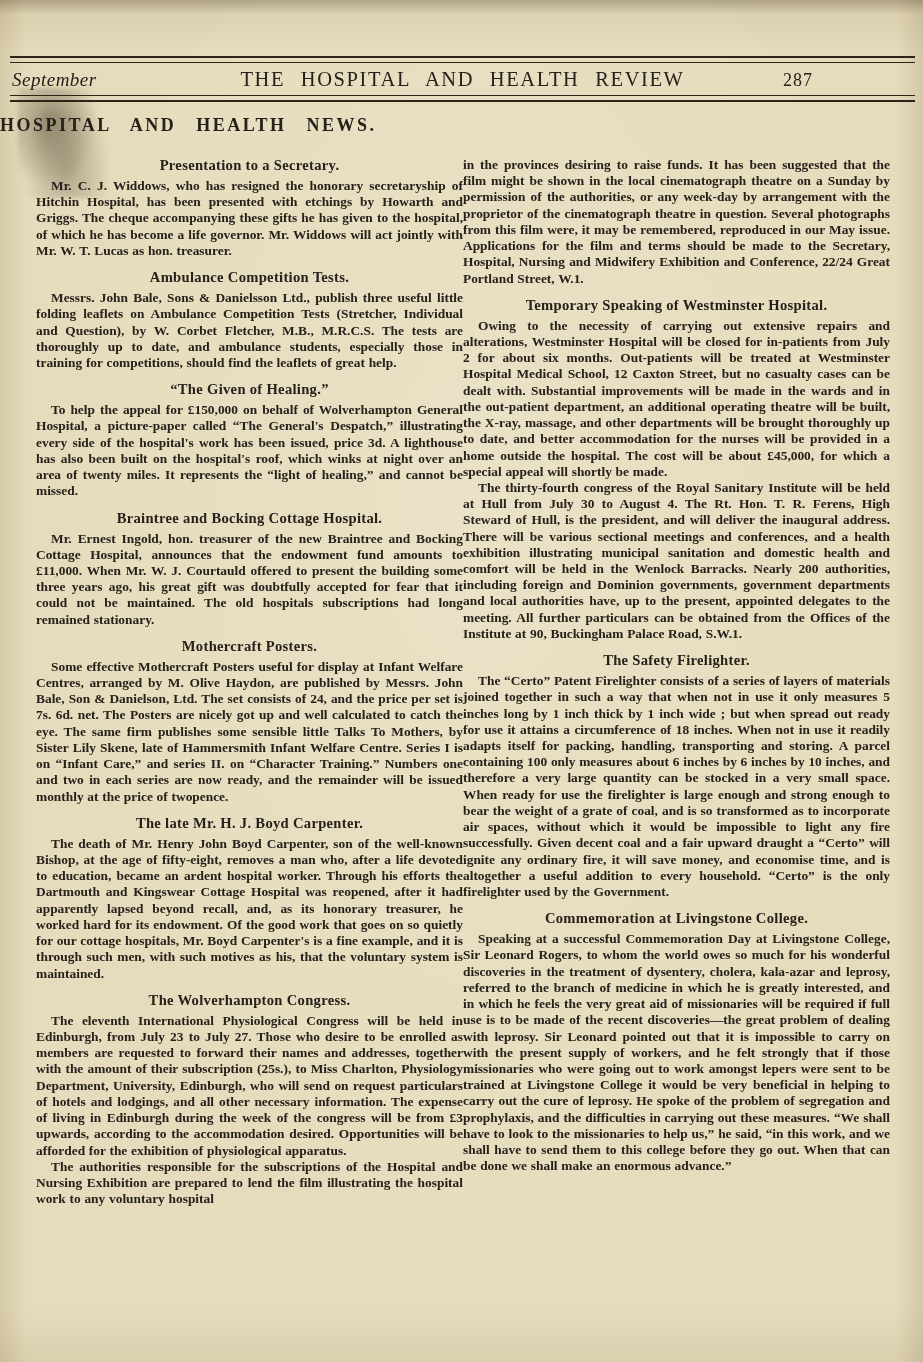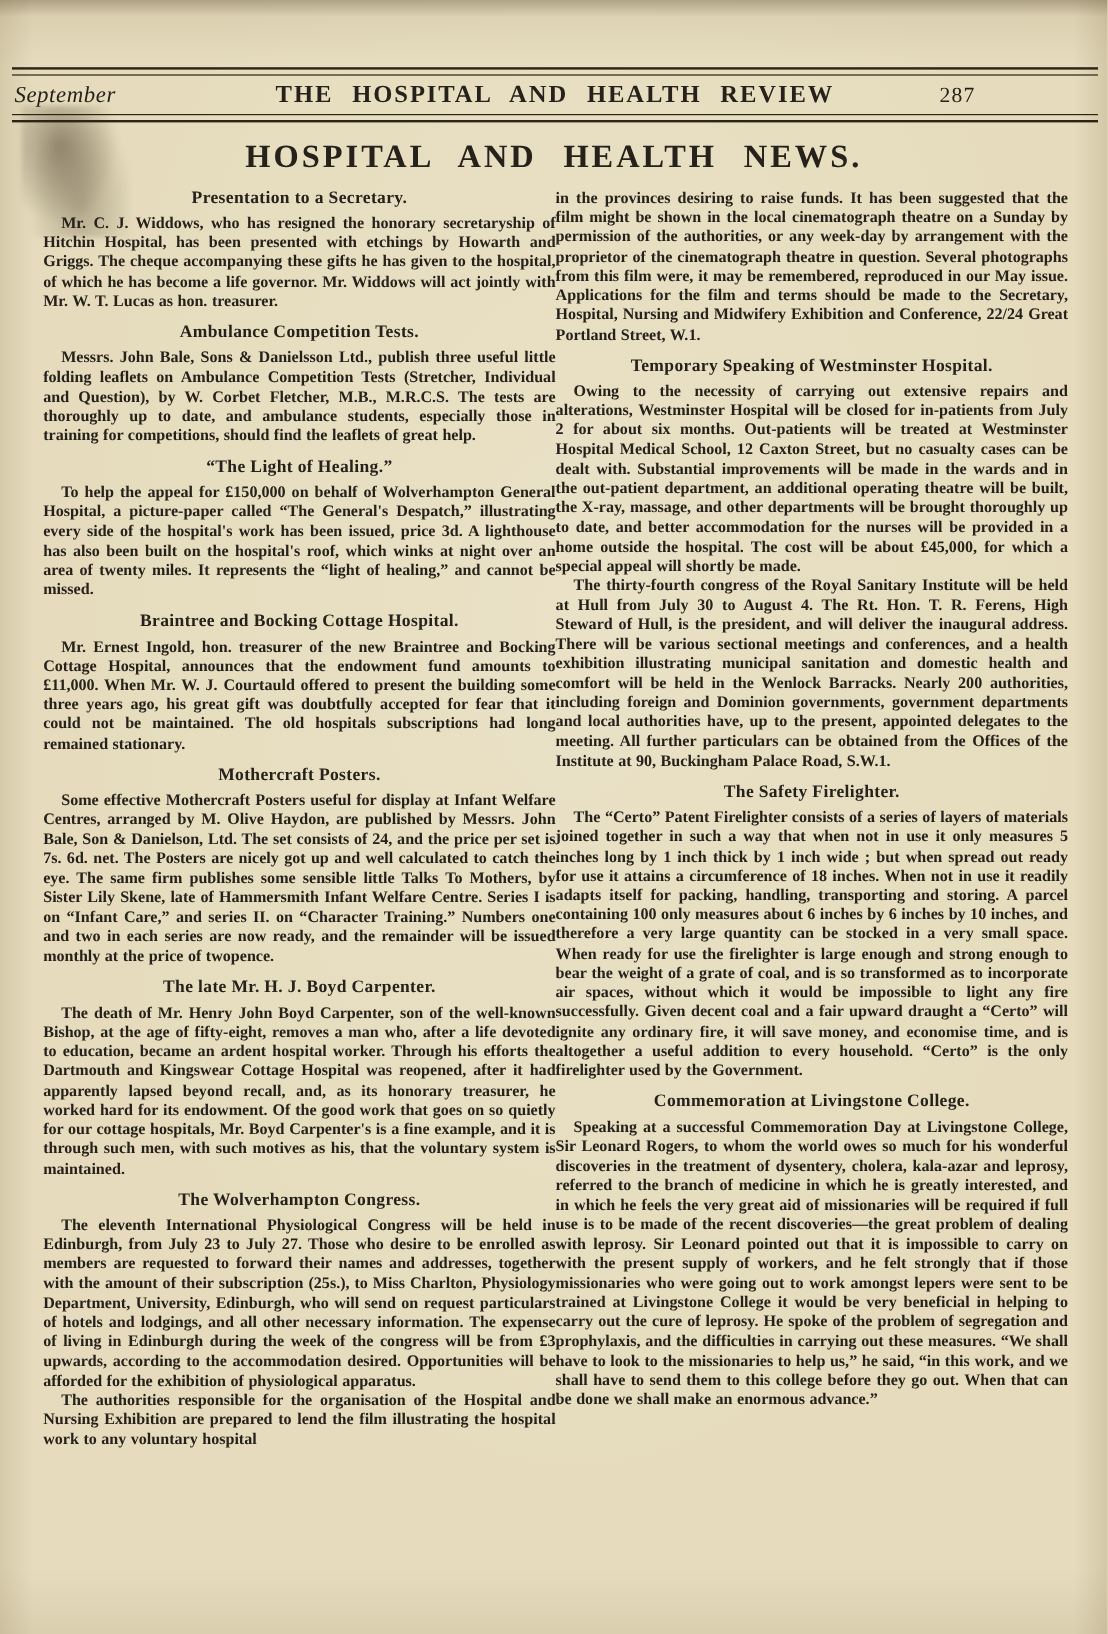--- a/index.html
+++ b/index.html
@@ -30,26 +30,26 @@
     position:absolute; left:0; top:0; width:100%; height:14px;
     background:linear-gradient(180deg, rgba(70,55,30,0.28), rgba(70,55,30,0));
     pointer-events:none;
   }
 
   .masthead{ position:absolute; left:10px; right:8px; top:56px; }
   .rule-double-top{ height:7px; border-top:2.4px solid #2b2417; border-bottom:1.4px solid #2b2417; }
   .rule-double-bottom{ height:7px; border-top:1.4px solid #2b2417; border-bottom:2.4px solid #2b2417; margin-top:3px; }
   .mast-row{ display:flex; align-items:baseline; padding:5px 2px 1px 2px; }
   .month{ width:130px; font-style:italic; font-size:19px; letter-spacing:0.5px; }
-  .journal-title{ flex:1; text-align:center; font-size:20.5px; font-weight:bold; letter-spacing:1.6px; word-spacing:9px; white-space:nowrap; }
+  .journal-title{ flex:1; text-align:center; font-size:20.5px; font-weight:normal; letter-spacing:1.6px; word-spacing:9px; white-space:nowrap; }
   .page-number{ width:130px; text-align:left; font-size:18px; padding-right:34px; letter-spacing:1px; }
 
   .main-title{
     position:absolute; left:0; right:0; top:115px;
-    text-align:center; font-weight:bold; font-size:27px;
+    text-align:left; font-weight:bold; font-size:18px;
     letter-spacing:2.5px; word-spacing:13px;
   }
 
   .columns{
     position:absolute; left:36px; right:33px; top:155px;
     display:flex; 
   }
   .column{ flex:1 1 0; min-width:0; }
 
   .article .article-heading{
@@ -87,41 +87,41 @@
   <div class="column" id="col-left">
       <section class="article">
         <h3 class="article-heading">Presentation to a Secretary.</h3>
         <p class="article-paragraph">Mr. C. J. Widdows, who has resigned the honorary secretaryship of Hitchin Hospital, has been presented with etchings by Howarth and Griggs. The cheque accompanying these gifts he has given to the hospital, of which he has become a life governor. Mr. Widdows will act jointly with Mr. W. T. Lucas as hon. treasurer.</p>
       </section>
       <section class="article">
         <h3 class="article-heading">Ambulance Competition Tests.</h3>
         <p class="article-paragraph">Messrs. John Bale, Sons &amp; Danielsson Ltd., publish three useful little folding leaflets on Ambulance Competition Tests (Stretcher, Individual and Question), by W. Corbet Fletcher, M.B., M.R.C.S. The tests are thoroughly up to date, and ambulance students, especially those in training for competitions, should find the leaflets of great help.</p>
       </section>
       <section class="article">
-        <h3 class="article-heading">“The Light of Healing.”</h3>
+        <h3 class="article-heading">“The Given of Healing.”</h3>
         <p class="article-paragraph">To help the appeal for £150,000 on behalf of Wolverhampton General Hospital, a picture-paper called “The General's Despatch,” illustrating every side of the hospital's work has been issued, price 3d. A lighthouse has also been built on the hospital's roof, which winks at night over an area of twenty miles. It represents the “light of healing,” and cannot be missed.</p>
       </section>
       <section class="article">
         <h3 class="article-heading">Braintree and Bocking Cottage Hospital.</h3>
         <p class="article-paragraph">Mr. Ernest Ingold, hon. treasurer of the new Braintree and Bocking Cottage Hospital, announces that the endowment fund amounts to £11,000. When Mr. W. J. Courtauld offered to present the building some three years ago, his great gift was doubtfully accepted for fear that it could not be maintained. The old hospitals subscriptions had long remained stationary.</p>
       </section>
       <section class="article">
         <h3 class="article-heading">Mothercraft Posters.</h3>
         <p class="article-paragraph">Some effective Mothercraft Posters useful for display at Infant Welfare Centres, arranged by M. Olive Haydon, are published by Messrs. John Bale, Son &amp; Danielson, Ltd. The set consists of 24, and the price per set is 7s. 6d. net. The Posters are nicely got up and well calculated to catch the eye. The same firm publishes some sensible little Talks To Mothers, by Sister Lily Skene, late of Hammersmith Infant Welfare Centre. Series I is on “Infant Care,” and series II. on “Character Training.” Numbers one and two in each series are now ready, and the remainder will be issued monthly at the price of twopence.</p>
       </section>
       <section class="article">
         <h3 class="article-heading">The late Mr. H. J. Boyd Carpenter.</h3>
         <p class="article-paragraph">The death of Mr. Henry John Boyd Carpenter, son of the well-known Bishop, at the age of fifty-eight, removes a man who, after a life devoted to education, became an ardent hospital worker. Through his efforts the Dartmouth and Kingswear Cottage Hospital was reopened, after it had apparently lapsed beyond recall, and, as its honorary treasurer, he worked hard for its endowment. Of the good work that goes on so quietly for our cottage hospitals, Mr. Boyd Carpenter's is a fine example, and it is through such men, with such motives as his, that the voluntary system is maintained.</p>
       </section>
       <section class="article">
         <h3 class="article-heading">The Wolverhampton Congress.</h3>
         <p class="article-paragraph">The eleventh International Physiological Congress will be held in Edinburgh, from July 23 to July 27. Those who desire to be enrolled as members are requested to forward their names and addresses, together with the amount of their subscription (25s.), to Miss Charlton, Physiology Department, University, Edinburgh, who will send on request particulars of hotels and lodgings, and all other necessary information. The expense of living in Edinburgh during the week of the congress will be from £3 upwards, according to the accommodation desired. Opportunities will be afforded for the exhibition of physiological apparatus.</p>
       </section>
       <section class="article">
-        <p class="article-paragraph">The authorities responsible for the organisation of the Hospital and Nursing Exhibition are prepared to lend the film illustrating the hospital work to any voluntary hospital</p>
+        <p class="article-paragraph">The authorities responsible for the subscriptions of the Hospital and Nursing Exhibition are prepared to lend the film illustrating the hospital work to any voluntary hospital</p>
       </section>
     </div>
   <div class="column" id="col-right">
       <section class="article no-heading">
         <p class="article-paragraph no-indent">in the provinces desiring to raise funds.  It has been suggested that the film might be shown in the local cinematograph theatre on a Sunday by permission of the authorities, or any week-day by arrangement with the proprietor of the cinematograph theatre in question. Several photographs from this film were, it may be remembered, reproduced in our May issue. Applications for the film and terms should be made to the Secretary, Hospital, Nursing and Midwifery Exhibition and Conference, 22/24 Great Portland Street, W.1.</p>
       </section>
       <section class="article">
         <h3 class="article-heading">Temporary Speaking of Westminster Hospital.</h3>
         <p class="article-paragraph">Owing to the necessity of carrying out extensive repairs and alterations, Westminster Hospital will be closed for in-patients from July 2 for about six months. Out-patients will be treated at Westminster Hospital Medical School, 12 Caxton Street, but no casualty cases can be dealt with. Substantial improvements will be made in the wards and in the out-patient department, an additional operating theatre will be built, the X-ray, massage, and other departments will be brought thoroughly up to date, and better accommodation for the nurses will be provided in a home outside the hospital. The cost will be about £45,000, for which a special appeal will shortly be made.</p>
       </section>

